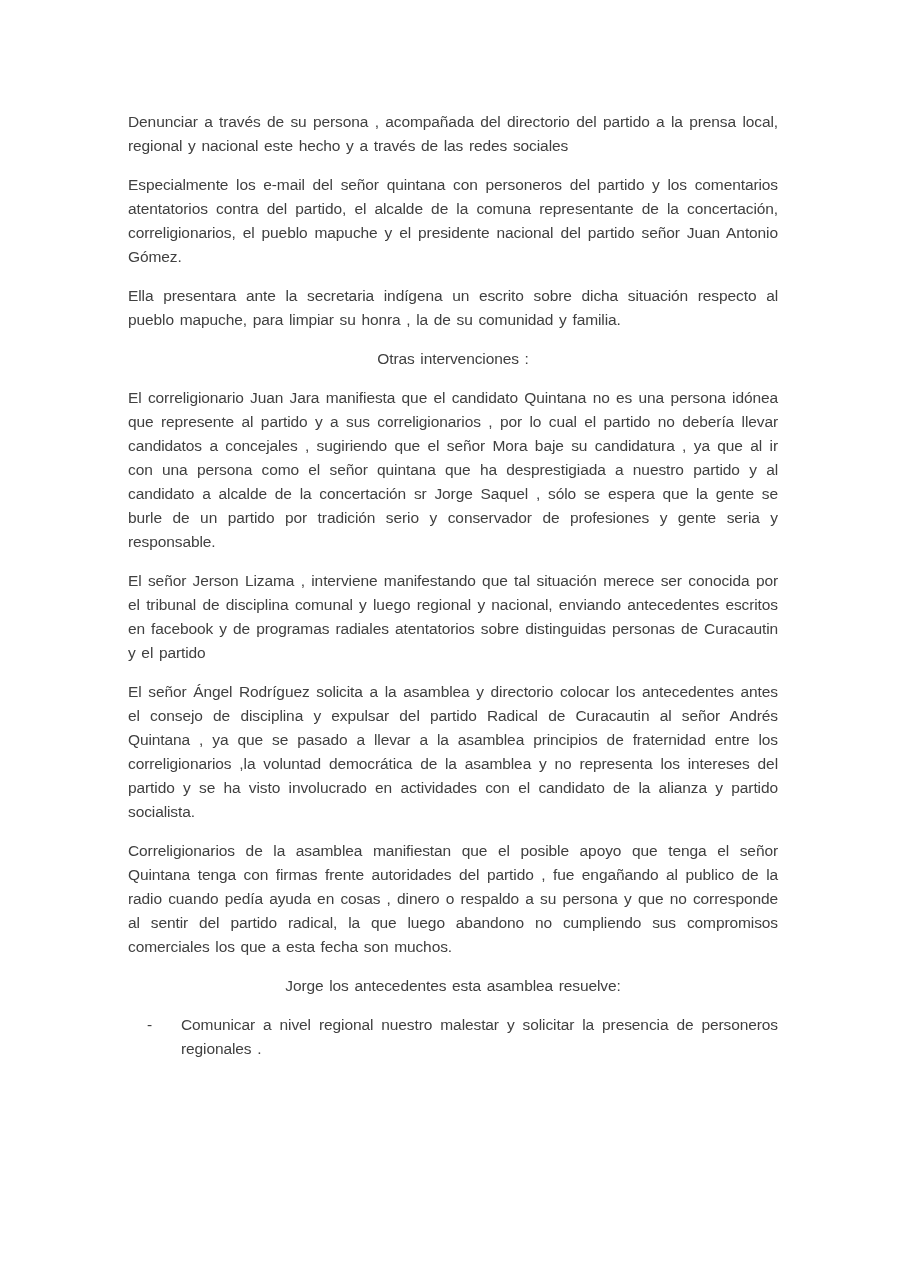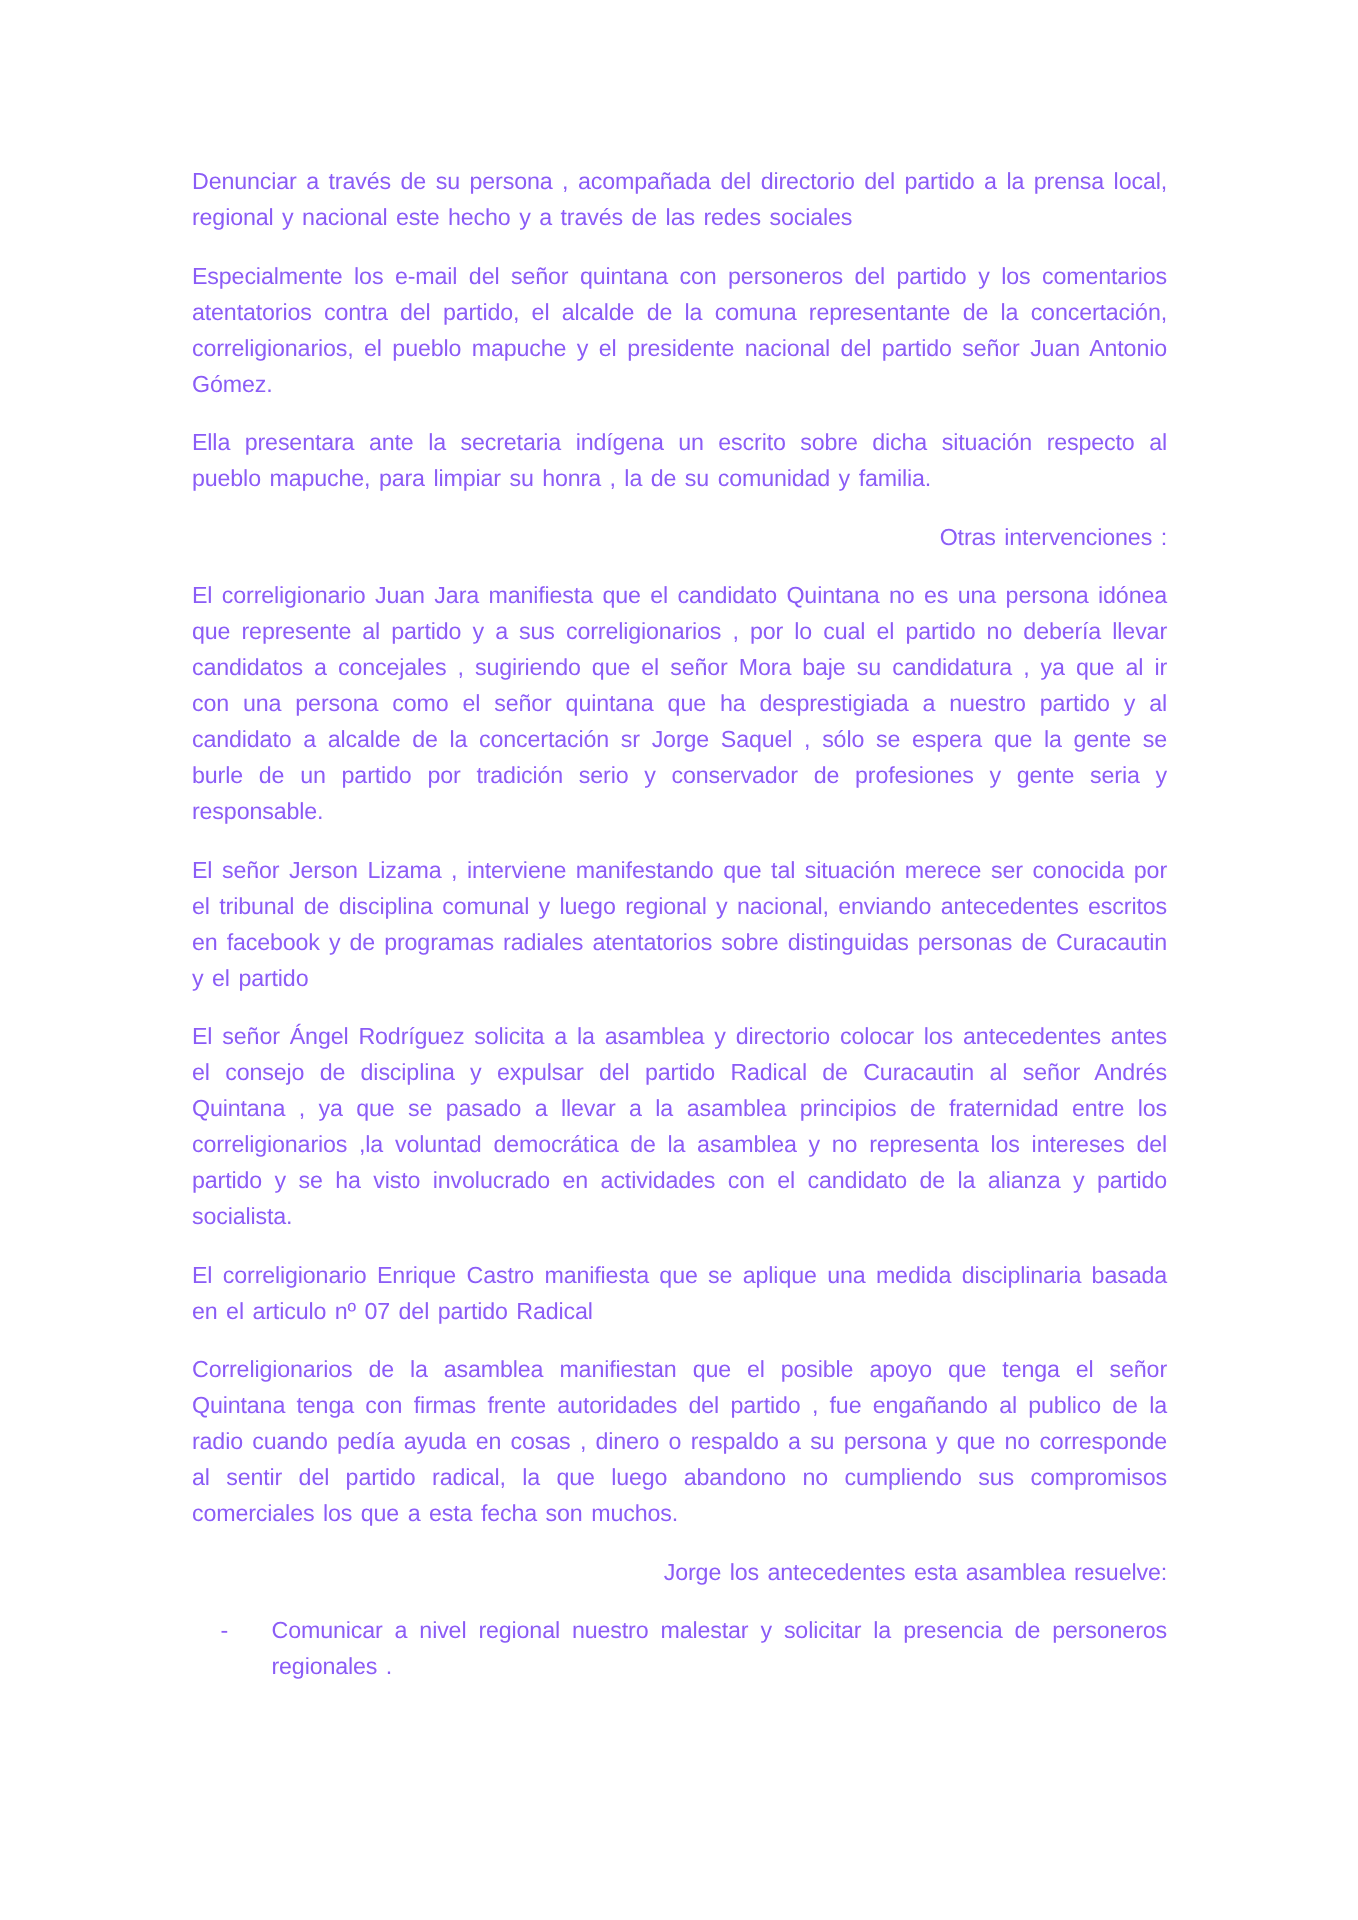--- a/index.html
+++ b/index.html
@@ -7,38 +7,38 @@
     padding: 0;
     background: #ffffff;
   }
   .page {
     position: relative;
     width: 905px;
     height: 1280px;
     background: #ffffff;
     overflow: hidden;
     font-family: "Liberation Sans", "DejaVu Sans", sans-serif;
-    color: #8b5cf6;
+    color: #404040;
   }
   .content {
     position: absolute;
     top: 110px;
     left: 128px;
     width: 650px;
   }
   .para {
     margin: 0 0 15px 0;
     font-size: 15.5px;
     line-height: 24px;
     letter-spacing: -0.1px;
     text-align: justify;
     word-spacing: 1.5px;
   }
   .para.single {
-    text-align: right;
+    text-align: center;
   }
   .list-item {
     display: flex;
     margin: 9px 0 0 19px;
     font-size: 15.5px;
     line-height: 24px;
     letter-spacing: -0.1px;
   }
   .list-item .marker {
     width: 34px;
@@ -55,21 +55,20 @@
 
 <div class="page">
   <div class="content">
     <p class="para">Denunciar  a través de su persona , acompañada  del directorio del partido  a  la prensa  local, regional y nacional este hecho y a través de las redes sociales</p>
     <p class="para">Especialmente  los   e-mail del señor quintana  con personeros del partido  y  los comentarios atentatorios  contra del partido, el alcalde de la comuna representante de la concertación, correligionarios, el pueblo mapuche y  el presidente nacional del partido señor Juan Antonio Gómez.</p>
     <p class="para">Ella presentara  ante la secretaria indígena   un escrito sobre  dicha situación  respecto al pueblo mapuche, para limpiar su honra , la de su comunidad y familia.</p>
     <p class="para single">Otras  intervenciones :</p>
     <p class="para">El correligionario  Juan Jara manifiesta que el candidato Quintana no es una persona idónea que represente al partido y a sus correligionarios , por lo cual el partido no debería llevar candidatos  a concejales , sugiriendo que el señor Mora baje su candidatura , ya que al ir con una persona como el señor quintana que ha desprestigiada a nuestro partido y al candidato a alcalde de la concertación sr Jorge Saquel , sólo  se espera que la gente  se burle de un partido por tradición serio y conservador de profesiones y gente seria y responsable.</p>
     <p class="para">El señor  Jerson  Lizama , interviene manifestando  que  tal situación merece ser  conocida por el tribunal de disciplina  comunal y luego regional y nacional, enviando antecedentes  escritos en facebook  y  de  programas  radiales   atentatorios sobre   distinguidas personas  de Curacautin y el partido</p>
     <p class="para">El señor Ángel Rodríguez solicita a la  asamblea y directorio colocar los antecedentes  antes el consejo de disciplina y expulsar del partido Radical de Curacautin al señor Andrés Quintana , ya que se pasado a llevar  a la asamblea    principios de fraternidad entre los correligionarios ,la voluntad democrática de la asamblea  y no representa los intereses del partido y se ha visto involucrado  en actividades con el candidato de la alianza  y partido socialista.</p>
-    <p class="para">El correligionario   Enrique Castro manifiesta que se aplique una medida disciplinaria  basada en el articulo  nº 07  del partido Radical</p>
     <p class="para">Correligionarios de la asamblea  manifiestan que el posible apoyo que tenga el señor Quintana tenga   con firmas   frente autoridades del partido , fue   engañando al publico de la radio cuando pedía ayuda en cosas , dinero o respaldo a su persona y que no corresponde al sentir del partido radical, la que luego abandono no cumpliendo sus compromisos comerciales los que a esta fecha son muchos.</p>
     <p class="para single">Jorge los antecedentes  esta asamblea   resuelve:</p>
     <div class="list-item">
       <span class="marker">-</span>
       <span class="li-text">Comunicar a nivel regional nuestro malestar y solicitar la presencia  de personeros regionales .</span>
     </div>
   </div>
 </div>
 
 </body></html>

